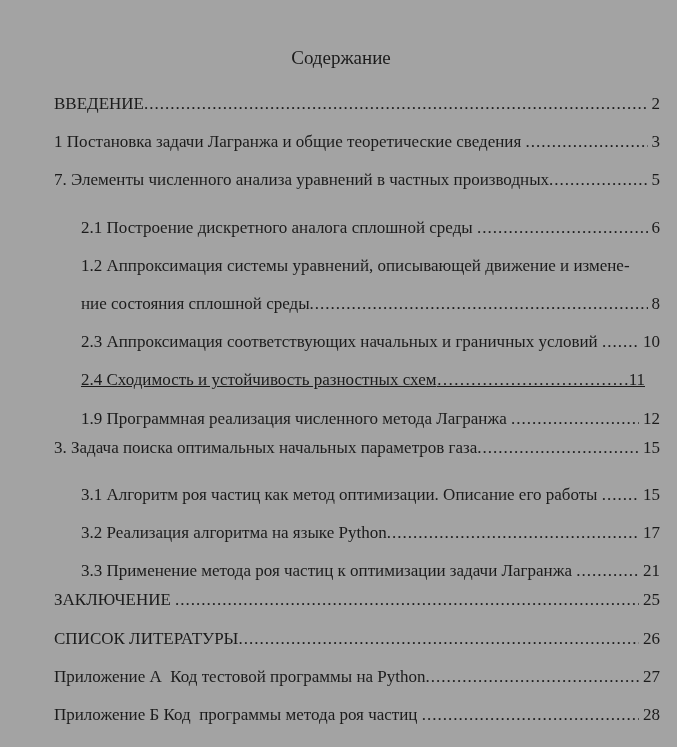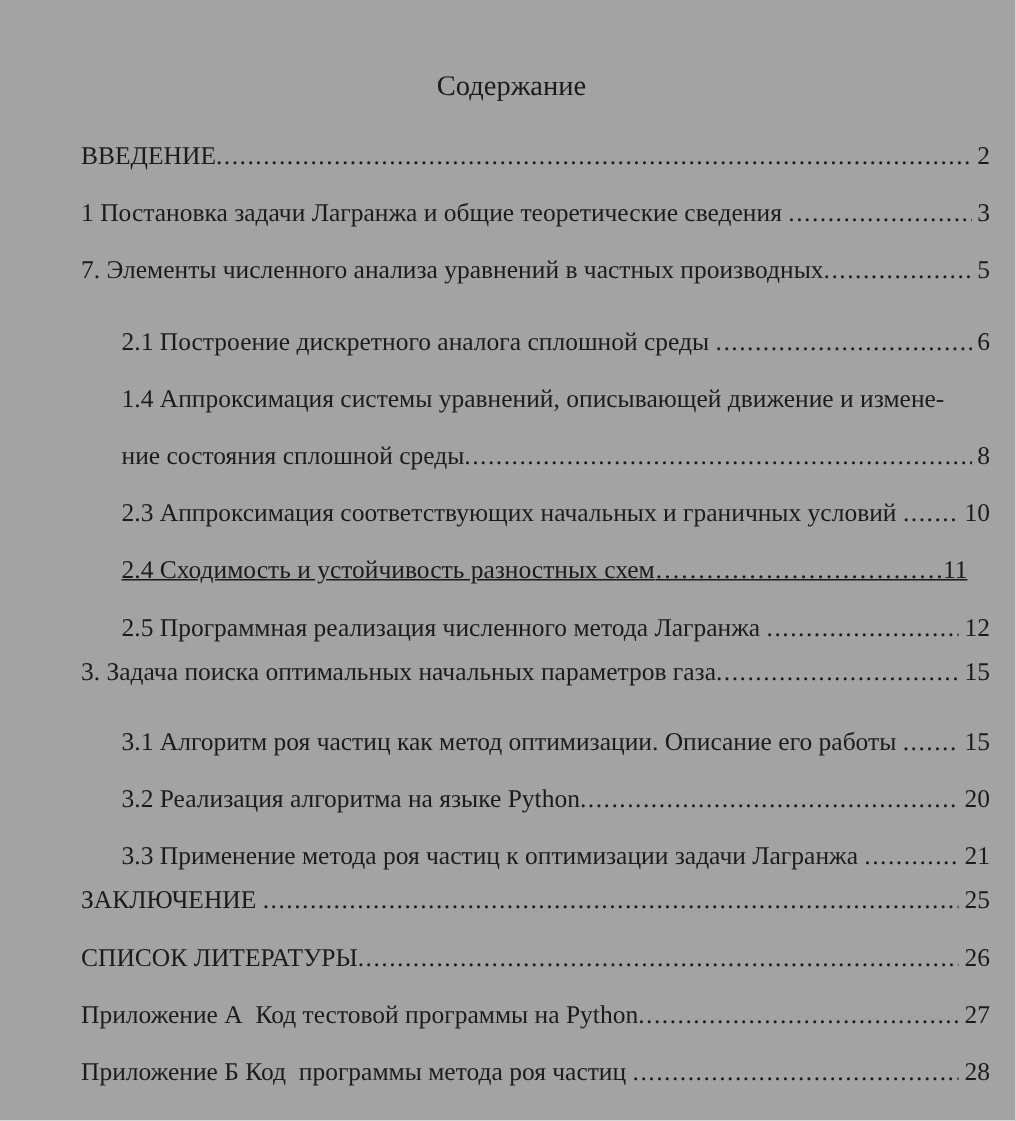--- a/index.html
+++ b/index.html
@@ -77,21 +77,21 @@
     <span class="toc-page">5</span>
   </div>
 
   <div class="toc-row indent-1 leader-dots">
     <span class="toc-text">2.1 Построение дискретного аналога сплошной среды </span>
     <span class="toc-leader"></span>
     <span class="toc-page">6</span>
   </div>
 
   <div class="toc-row indent-1 leader-none no-page">
-    <span class="toc-text">1.4 Аппроксимация системы уравнений, описывающей движение и измене-</span>
+    <span class="toc-text">1.2 Аппроксимация системы уравнений, описывающей движение и измене-</span>
     <span class="toc-leader"></span>
     
   </div>
 
   <div class="toc-row indent-1 leader-dots">
     <span class="toc-text">ние состояния сплошной среды</span>
     <span class="toc-leader"></span>
     <span class="toc-page">8</span>
   </div>
 
@@ -101,41 +101,41 @@
     <span class="toc-page">10</span>
   </div>
 
   <div class="toc-row indent-1 leader-ellipsis">
     <span class="toc-text">2.4 Сходимость и устойчивость разностных схем</span>
     <span class="toc-leader"></span>
     <span class="toc-page">11</span>
   </div>
 
   <div class="toc-row indent-1 leader-dots">
-    <span class="toc-text">2.5 Программная реализация численного метода Лагранжа </span>
+    <span class="toc-text">1.9 Программная реализация численного метода Лагранжа </span>
     <span class="toc-leader"></span>
     <span class="toc-page">12</span>
   </div>
 
   <div class="toc-row indent-0 leader-dots">
     <span class="toc-text">3. Задача поиска оптимальных начальных параметров газа</span>
     <span class="toc-leader"></span>
     <span class="toc-page">15</span>
   </div>
 
   <div class="toc-row indent-1 leader-dots">
     <span class="toc-text">3.1 Алгоритм роя частиц как метод оптимизации. Описание его работы </span>
     <span class="toc-leader"></span>
     <span class="toc-page">15</span>
   </div>
 
   <div class="toc-row indent-1 leader-dots">
     <span class="toc-text">3.2 Реализация алгоритма на языке Python</span>
     <span class="toc-leader"></span>
-    <span class="toc-page">20</span>
+    <span class="toc-page">17</span>
   </div>
 
   <div class="toc-row indent-1 leader-dots">
     <span class="toc-text">3.3 Применение метода роя частиц к оптимизации задачи Лагранжа </span>
     <span class="toc-leader"></span>
     <span class="toc-page">21</span>
   </div>
 
   <div class="toc-row indent-0 leader-dots">
     <span class="toc-text">ЗАКЛЮЧЕНИЕ </span>

